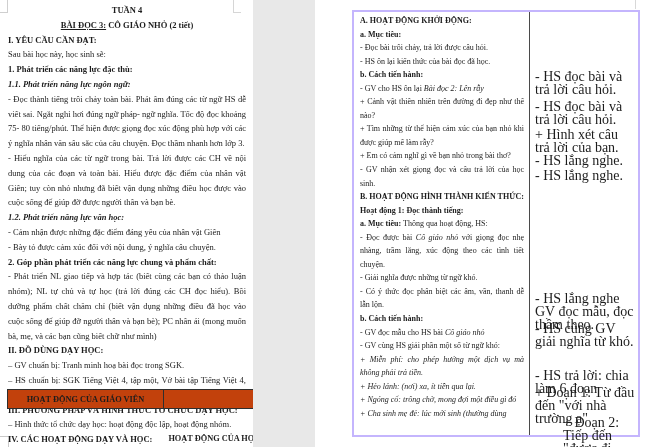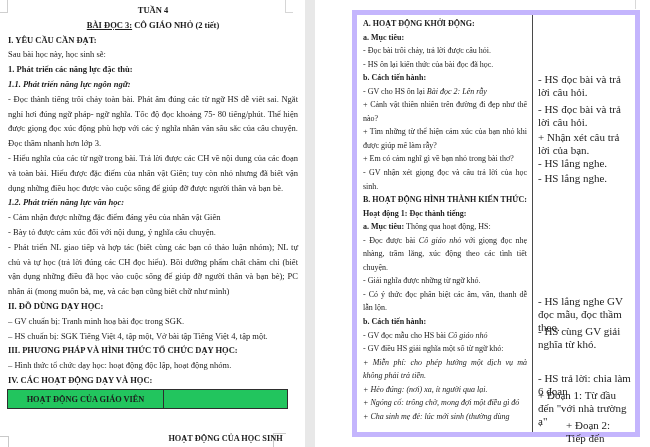--- a/index.html
+++ b/index.html
@@ -1,40 +1,40 @@
 <!DOCTYPE html>
 <html><head>
 <meta charset="utf-8">
 <style>
   html,body{margin:0;padding:0;}
   body{background:#e8e8e8;font-family:"Liberation Serif","DejaVu Serif",serif;color:#1c1c1c;}
   .stage{position:relative;width:650px;height:447px;overflow:hidden;background:#e8e8e8;}
   .page{position:absolute;top:0;height:447px;background:#ffffff;overflow:hidden;}
-  .page-left{left:0;width:305px;}
+  .page-left{left:0;width:253px;}
   .page-right{left:315px;width:335px;}
 
   
   .ln{text-align:justify;}
   .center{text-align:center !important;}
   .b{font-weight:bold;}
   .i{font-style:italic;}
   .bi{font-weight:bold;font-style:italic;}
   .bu{font-weight:bold;text-decoration:underline;}
 
   .p1-content{position:absolute;left:8px;right:7px;top:3px;font-size:8.5px;line-height:14.8px;}
   .p1-content .ln.center{text-align:center;}
 
-  .p1-table{position:absolute;left:7px;top:389px;width:279px;height:18px;display:flex;border:1.5px solid #2e2e2e;background:#22c55e;}
+  .p1-table{position:absolute;left:7px;top:389px;width:279px;height:18px;display:flex;border:1.5px solid #2e2e2e;background:#c2410c;}
   .p1-cell{display:flex;align-items:center;justify-content:center;font-weight:bold;font-size:8.3px;box-sizing:border-box;}
   .p1-cell.gv{width:156px;border-right:1.5px solid #2e2e2e;}
   .p1-cell.hs{flex:1;margin-top:48px;}
 
-  .p2-table{position:absolute;left:37px;top:10px;width:288px;height:427px;border:5px solid #c4b5fd;display:flex;background:#fff;box-sizing:border-box;}
+  .p2-table{position:absolute;left:37px;top:10px;width:288px;height:427px;border:2px solid #c4b5fd;display:flex;background:#fff;box-sizing:border-box;}
   .gv-col{width:176px;border-right:1px solid #4a4a4a;box-sizing:border-box;padding:2px 5px 0 6px;font-size:8px;line-height:13.55px;}
-  .hs-col{flex:1;position:relative;font-size:11px;line-height:13.2px;}
+  .hs-col{flex:1;position:relative;font-size:14px;line-height:13.2px;}
   .hs-col .ln{position:absolute;left:5px;right:3px;text-align:left;}
   .hs-col .ln:nth-child(1){top:58px;}
   .hs-col .ln:nth-child(2){top:88px;}
   .hs-col .ln:nth-child(3){top:116px;}
   .hs-col .ln:nth-child(4){top:142px;}
   .hs-col .ln:nth-child(5){top:157px;}
   .hs-col .ln:nth-child(6){top:280px;}
   .hs-col .ln:nth-child(7){top:310px;}
   .hs-col .ln:nth-child(8){top:357px;}
   .hs-col .ln:nth-child(9){top:374px;}
@@ -64,20 +64,21 @@
         <div class="ln center"><span class="bu">BÀI ĐỌC 3:</span><span class="b"> CÔ GIÁO NHỎ (2 tiết)</span></div>
         <div class="ln "><span class="b">I. YÊU CẦU CẦN ĐẠT:</span></div>
         <div class="ln "><span>Sau bài học này, học sinh sẽ:</span></div>
         <div class="ln "><span class="b">1. Phát triển các năng lực đặc thù:</span></div>
         <div class="ln "><span class="bi">1.1. Phát triển năng lực ngôn ngữ:</span></div>
         <div class="ln "><span>- Đọc thành tiếng trôi chảy toàn bài. Phát âm đúng các từ ngữ HS dễ viết sai. Ngắt nghỉ hơi đúng ngữ pháp- ngữ nghĩa. Tốc độ đọc khoảng 75- 80 tiếng/phút. Thể hiện được giọng đọc xúc động phù hợp với các ý nghĩa nhân văn sâu sắc của câu chuyện. Đọc thầm nhanh hơn lớp 3.</span></div>
         <div class="ln "><span>- Hiểu nghĩa của các từ ngữ trong bài. Trả lời được các CH về nội dung của các đoạn và toàn bài. Hiểu được đặc điểm của nhân vật Giên; tuy còn nhỏ nhưng đã biết vận dụng những điều học được vào cuộc sống để giúp đỡ được người thân và bạn bè.</span></div>
         <div class="ln "><span class="bi">1.2. Phát triển năng lực văn học:</span></div>
         <div class="ln "><span>- Cảm nhận được những đặc điểm đáng yêu của nhân vật Giên</span></div>
         <div class="ln "><span>- Bày tỏ được cảm xúc đối với nội dung, ý nghĩa câu chuyện.</span></div>
+        <div class="ln "><span class="b">2. Góp phần phát triển các năng lực chung và phẩm chất:</span></div>
         <div class="ln "><span>- Phát triển NL giao tiếp và hợp tác (biết cùng các bạn có thảo luận nhóm); NL tự chủ và tự học (trả lời đúng các CH đọc hiểu). Bồi dưỡng phẩm chất chăm chỉ (biết vận dụng những điều đã học vào cuộc sống để giúp đỡ người thân và bạn bè); PC nhân ái (mong muốn bà, mẹ, và các bạn cũng biết chữ như mình)</span></div>
         <div class="ln "><span class="b">II. ĐỒ DÙNG DẠY HỌC:</span></div>
         <div class="ln "><span>– GV chuẩn bị: Tranh minh hoạ bài đọc trong SGK.</span></div>
         <div class="ln "><span>– HS chuẩn bị: SGK Tiếng Việt 4, tập một, Vở bài tập Tiếng Việt 4, tập một.</span></div>
         <div class="ln "><span class="b">III. PHƯƠNG PHÁP VÀ HÌNH THỨC TỔ CHỨC DẠY HỌC:</span></div>
         <div class="ln "><span>– Hình thức tổ chức dạy học: hoạt động độc lập, hoạt động nhóm.</span></div>
         <div class="ln "><span class="b">IV. CÁC HOẠT ĐỘNG DẠY VÀ HỌC:</span></div>
       </div>
 
     <div class="p1-table">
@@ -101,30 +102,30 @@
           <div class="ln "><span>+ Em có cảm nghĩ gì về bạn nhỏ trong bài thơ?</span></div>
           <div class="ln "><span>- GV nhận xét giọng đọc và câu trả lời của học sinh.</span></div>
           <div class="ln "><span class="b">B. HOẠT ĐỘNG HÌNH THÀNH KIẾN THỨC:</span></div>
           <div class="ln "><span class="b">Hoạt động 1: Đọc thành tiếng:</span></div>
           <div class="ln "><span class="b">a. Mục tiêu: </span><span>Thông qua hoạt động, HS:</span></div>
           <div class="ln "><span>- Đọc được bài </span><span class="i">Cô giáo nhỏ</span><span> với giọng đọc nhẹ nhàng, trầm lắng, xúc động theo các tình tiết chuyện.</span></div>
           <div class="ln "><span>- Giải nghĩa được những từ ngữ khó.</span></div>
           <div class="ln "><span>- Có ý thức đọc phân biệt các âm, vần, thanh dễ lẫn lộn.</span></div>
           <div class="ln "><span class="b">b. Cách tiến hành:</span></div>
           <div class="ln "><span>- GV đọc mẫu cho HS bài </span><span class="i">Cô giáo nhỏ</span></div>
-          <div class="ln "><span>- GV điều HS giải nghĩa một số từ ngữ khó:</span></div>
+          <div class="ln "><span>- GV cùng HS giải phần một số từ ngữ khó:</span></div>
           <div class="ln "><span class="i">+ Miễn phí: cho phép hưởng một dịch vụ mà không phải trả tiền.</span></div>
-          <div class="ln "><span class="i">+ Hẻo đúng: (nơi) xa, ít người qua lại.</span></div>
+          <div class="ln "><span class="i">+ Hẻo lánh: (nơi) xa, ít tiền qua lại.</span></div>
           <div class="ln "><span class="i">+ Ngóng cổ: trông chờ, mong đợi một điều gì đó</span></div>
           <div class="ln "><span class="i">+ Cha sinh mẹ đẻ: lúc mới sinh (thường dùng</span></div>
         </div>
       <div class="hs-col">
           <div class="ln "><span>- HS đọc bài và trả lời câu hỏi.</span></div>
           <div class="ln "><span>- HS đọc bài và trả lời câu hỏi.</span></div>
-          <div class="ln "><span>+ Nhận xét câu trả lời của bạn.</span></div>
+          <div class="ln "><span>+ Hình xét câu trả lời của bạn.</span></div>
           <div class="ln "><span>- HS lắng nghe.</span></div>
           <div class="ln "><span>- HS lắng nghe.</span></div>
           <div class="ln "><span>- HS lắng nghe GV đọc mẫu, đọc thầm theo.</span></div>
           <div class="ln "><span>- HS cùng GV giải nghĩa từ khó.</span></div>
           <div class="ln "><span>- HS trả lời: chia làm 6 đoạn</span></div>
           <div class="ln "><span>+ Đoạn 1: Từ đầu đến "với nhà trường ạ"</span></div>
           <div class="ln "><span>+ Đoạn 2: Tiếp đến "được đi học"</span></div>
         </div>
     </div>
   </div>

